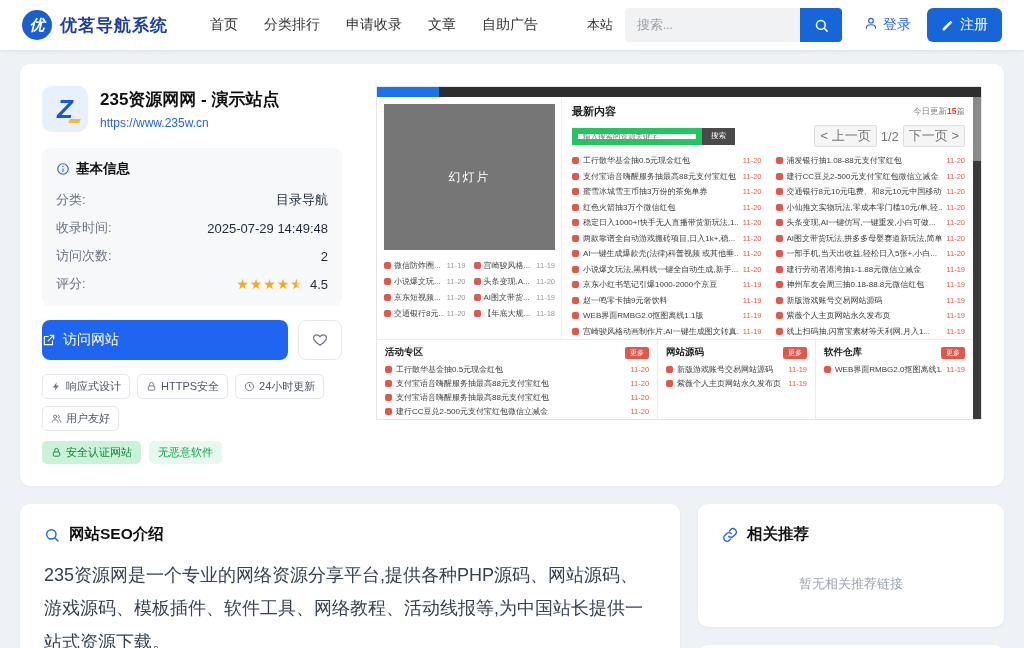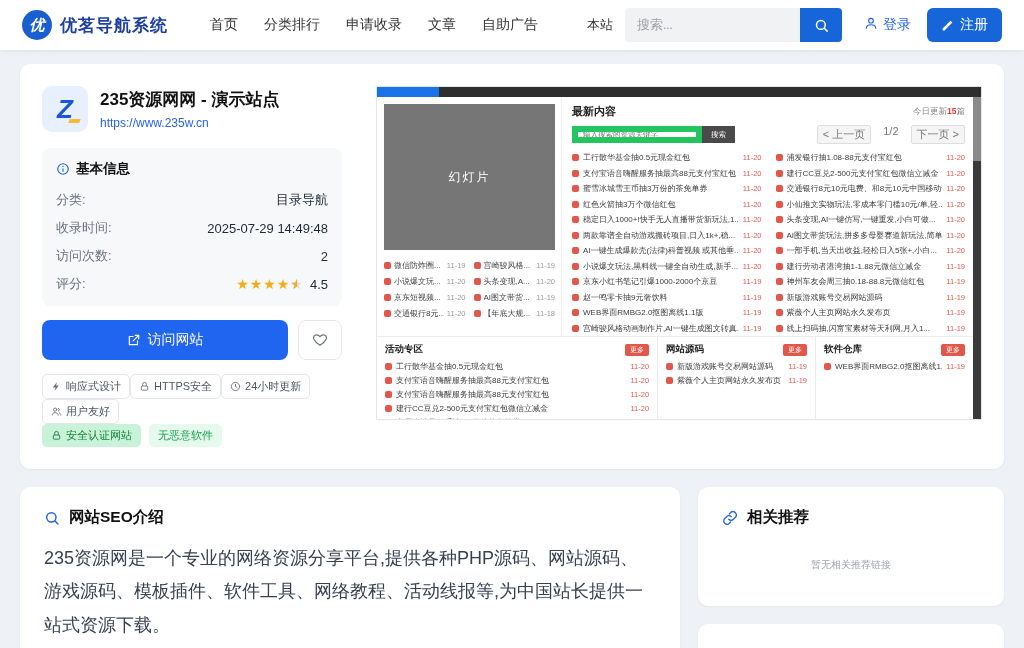--- a/index.html
+++ b/index.html
@@ -42,23 +42,23 @@
 .info-head svg{color:#2563eb}
 .info-row{display:flex;align-items:center;justify-content:space-between;font-size:13px;padding:5px 0}
 .info-label{color:#6b7280}
 .info-value{color:#1f2937}
 .rating{display:flex;align-items:center;gap:6px}
 .stars{font-size:14px;color:#f6ad15;letter-spacing:1px;display:flex}
 .star-half{position:relative;color:#d9dde3}
 .star-half i{position:absolute;left:0;top:0;width:50%;overflow:hidden;color:#f6ad15;font-style:normal}
 .rating-val{font-size:13px;color:#1f2937}
 .action-row{display:flex;gap:10px;margin-bottom:14px}
-.visit-btn{flex:1;height:40px;background:#2065f0;color:#fff;border:none;border-radius:8px;font-size:14px;display:flex;align-items:center;justify-content:center;gap:7px}
+.visit-btn{flex:1;height:40px;background:#2065f0;color:#fff;border:none;border-radius:8px;font-size:14px;display:flex;align-items:center;justify-content:flex-start;gap:7px}
 .fav-btn{width:44px;height:40px;background:#fff;border:1px solid #e5e7eb;border-radius:8px;color:#6b7280;display:flex;align-items:center;justify-content:center}
-.tag-row{display:flex;flex-wrap:wrap;}
+.tag-row{display:flex;flex-wrap:wrap;gap:7px;margin-bottom:10px}
 .pill{display:inline-flex;align-items:center;gap:4px;font-size:11px;color:#4b5563;border:1px solid #e5e7eb;border-radius:5px;padding:4px 8px;background:#fff}
 .pill svg{color:#6b7280}
 .badge-row{display:flex;gap:8px}
 .badge{display:inline-flex;align-items:center;gap:4px;font-size:11px;border-radius:5px;padding:4px 9px}
 .badge.secure{background:#c9f3d8;color:#15803d}
 .badge.clean{background:#e6f9ee;color:#16a34a}
 
 
 .preview{flex:1;min-width:0;position:relative;border:1px solid #e3e5e8;background:#fff;height:334px;overflow:hidden;cursor:pointer}
 .pv-topbar{height:10px;background:#2e2e2e;position:relative}
@@ -74,21 +74,21 @@
 .pv-mini-text{font-size:8px;color:#444;white-space:nowrap;overflow:hidden;flex:1}
 .pv-mini-date{font-size:7.5px;color:#999;flex-shrink:0}
 .pv-right{flex:1;min-width:0;padding:7px 8px 0 10px;border-left:1px solid #f0f0f0}
 .pv-head{display:flex;align-items:center;justify-content:space-between;margin-bottom:6px}
 .pv-title{font-size:11px;font-weight:700;color:#222}
 .pv-today{font-size:8.5px;color:#888}
 .pv-today b{color:#e23d2d}
 .pv-search-row{display:flex;align-items:center;margin-bottom:6px;gap:0}
 .pv-search-input{width:130px;height:17px;border:6px solid #22c55e;font-size:7.5px;padding:0 5px;color:#333}
 .pv-search-btn{height:17px;border:none;background:#4a4a4a;color:#fff;font-size:7.5px;padding:0 9px}
-.pv-pager{margin-left:auto;display:flex;align-items:flex-start;gap:12px;font-size:11px;color:#777}
+.pv-pager{margin-left:auto;display:flex;align-items:center;gap:4px;font-size:13px;color:#777}
 .pv-page-btn{border:1px solid #ddd;background:#f5f5f5;padding:1px 5px;border-radius:2px}
 .pv-lists{display:flex;gap:14px}
 .pv-col{flex:1;min-width:0}
 .pv-item{display:flex;align-items:center;gap:4px;height:15.5px}
 .pv-ico{width:7px;height:7px;border-radius:2px;background:#e2574c;flex-shrink:0}
 .pv-item-text{font-size:8px;color:#3c3c3c;white-space:nowrap;overflow:hidden;flex:1}
 .pv-item-date{font-size:7.5px;color:#e2574c;flex-shrink:0}
 .pv-sections{display:flex;border-top:1px solid #ececec;margin-right:8px}
 .pv-section{padding:6px 8px;min-width:0}
 .pv-section+.pv-section{border-left:1px solid #ececec}
@@ -100,21 +100,21 @@
 .pv-sec-item{display:flex;align-items:center;gap:4px;height:14px}
 
 
 .bottom-grid{display:flex;gap:18px;align-items:flex-start}
 .bg-left{flex:1;display:flex;flex-direction:column;gap:18px;min-width:0}
 .bg-right{width:306px;flex-shrink:0;display:flex;flex-direction:column;gap:18px}
 .sec-card{padding:20px 24px}
 .card-title{display:flex;align-items:center;gap:9px;font-size:15.5px;font-weight:700}
 .card-title svg{color:#2563eb;flex-shrink:0}
 .seo-text{margin-top:14px;font-size:18px;color:#374151;line-height:1.85}
-.related-empty{padding:30px 0 14px;text-align:center;font-size:10px;color:#9ca3af}
+.related-empty{padding:30px 0 14px;text-align:center;font-size:13px;color:#9ca3af}
 </style>
 </head>
 <body>
 
 <nav class="navbar">
   <div class="brand">
     <div class="brand-logo">优</div>
     <div class="brand-name">优茗导航系统</div>
   </div>
   <div class="nav-links">

